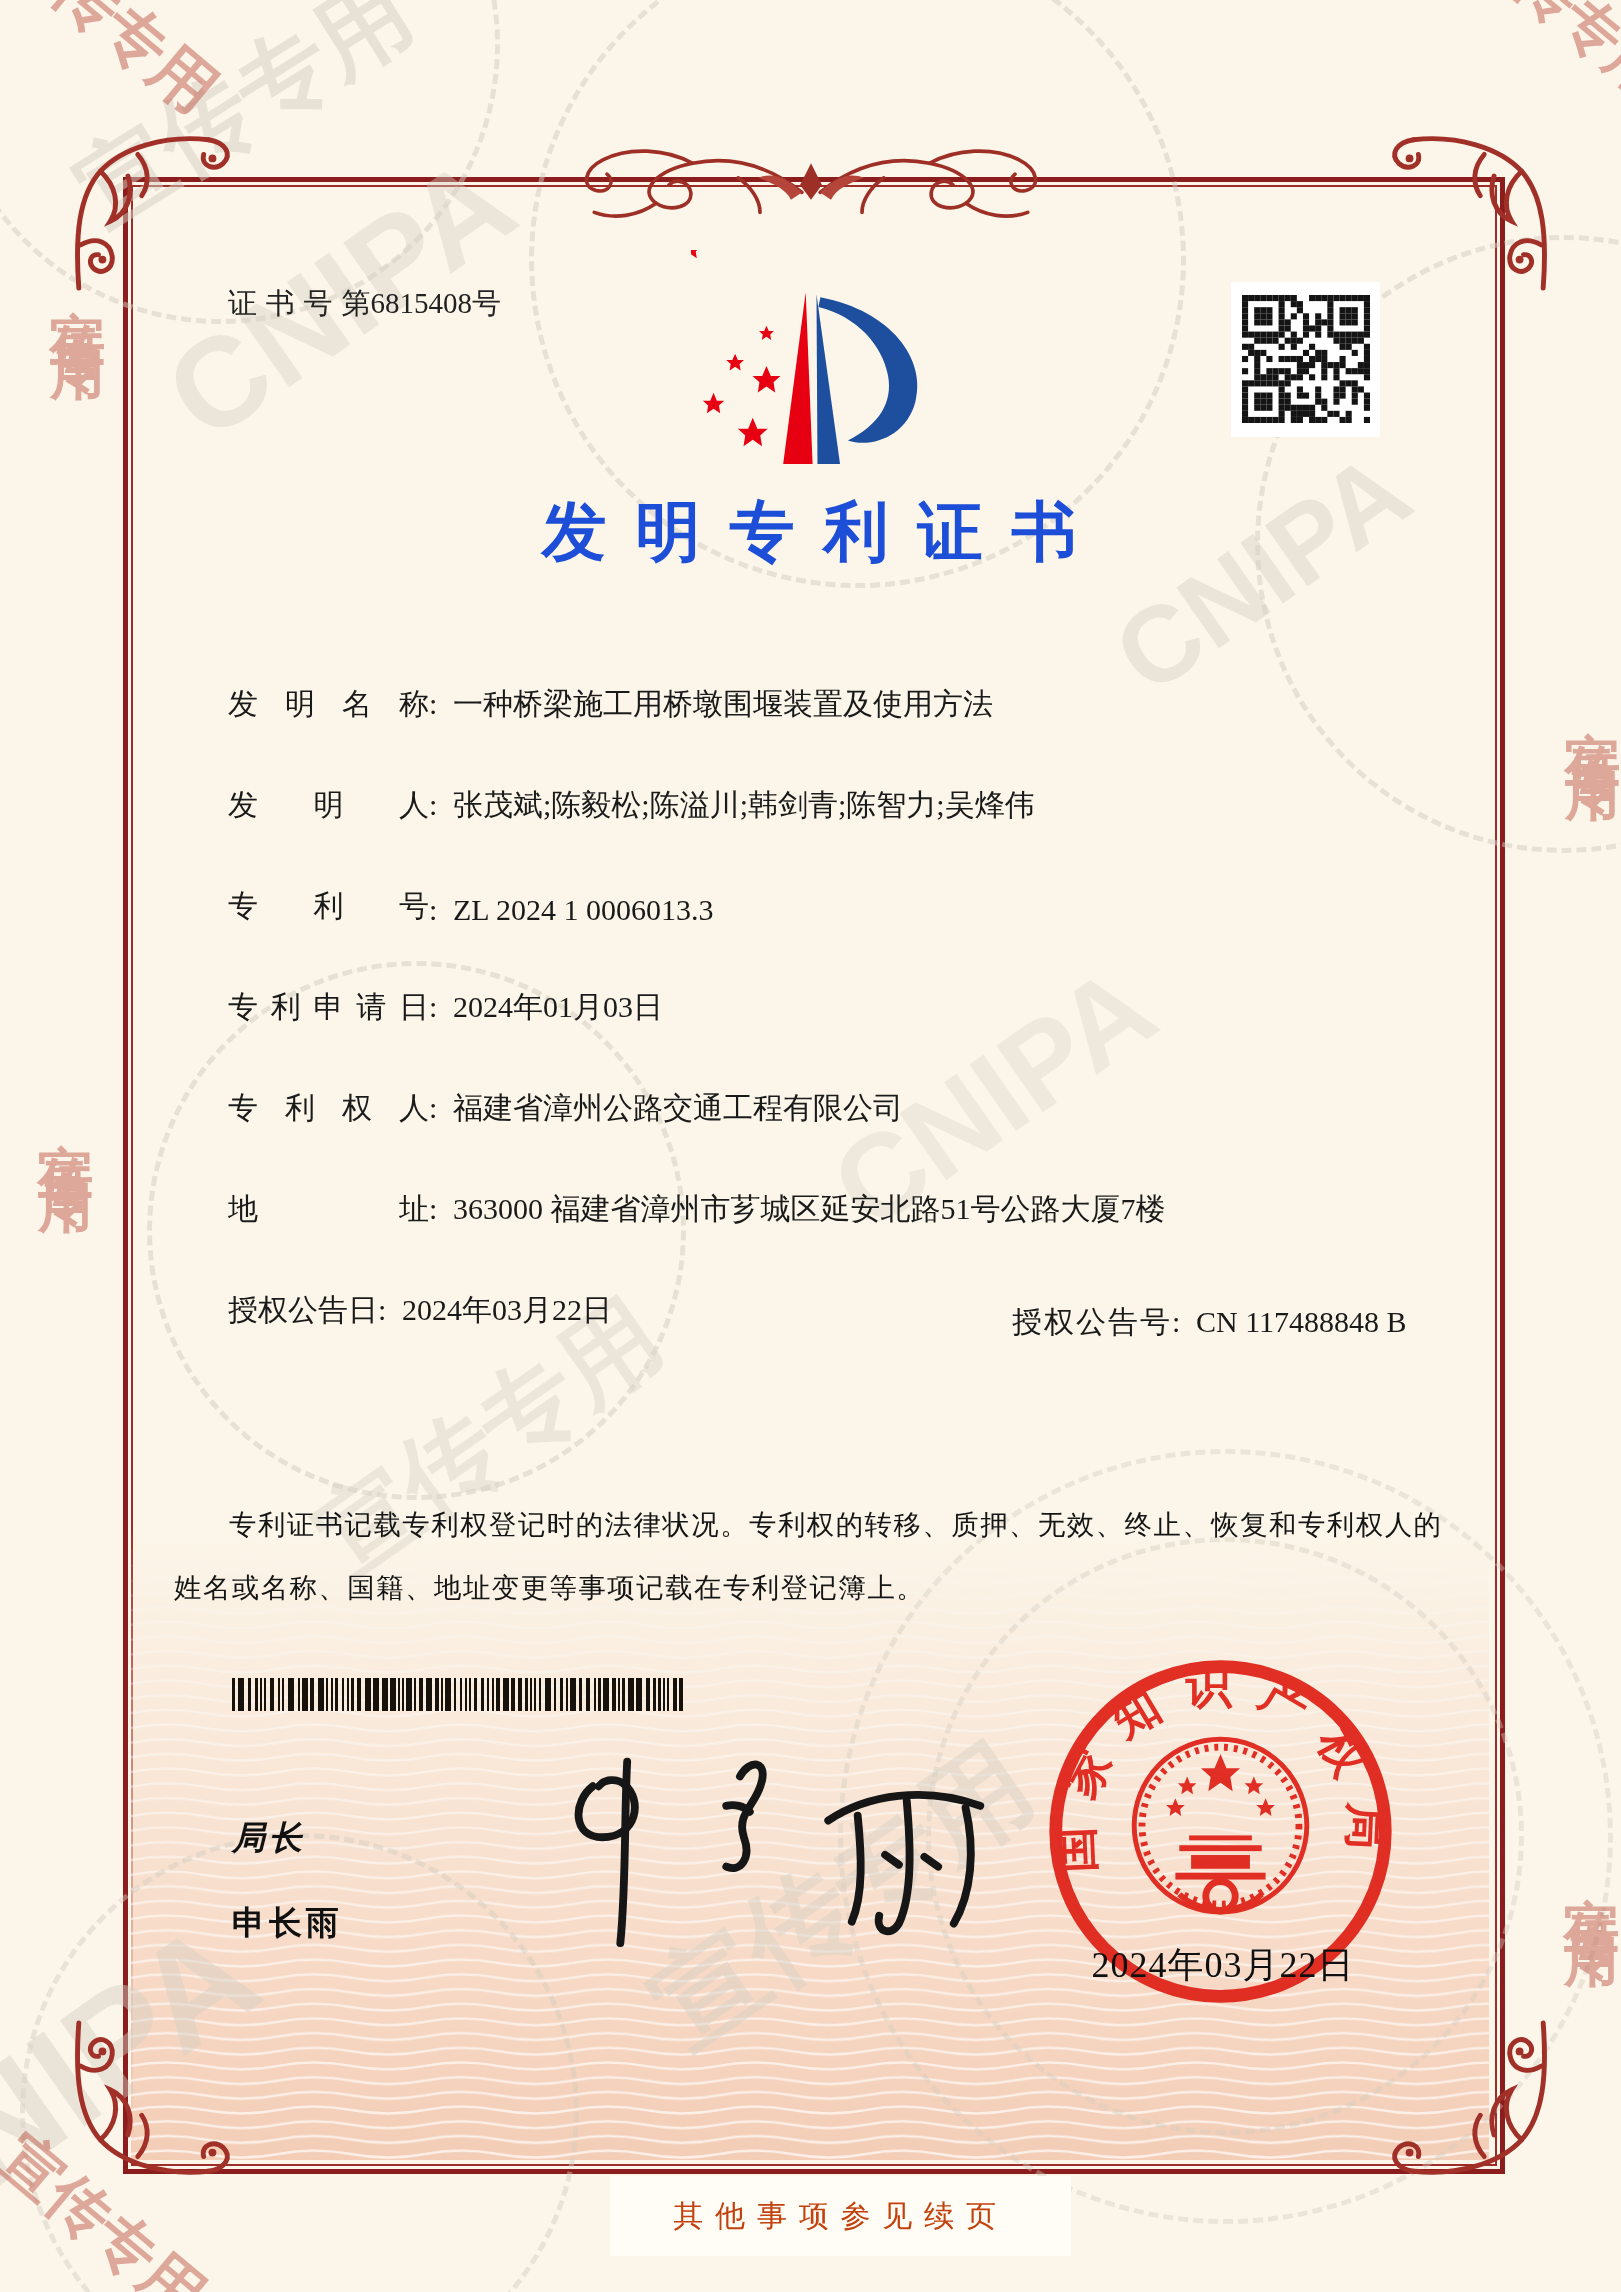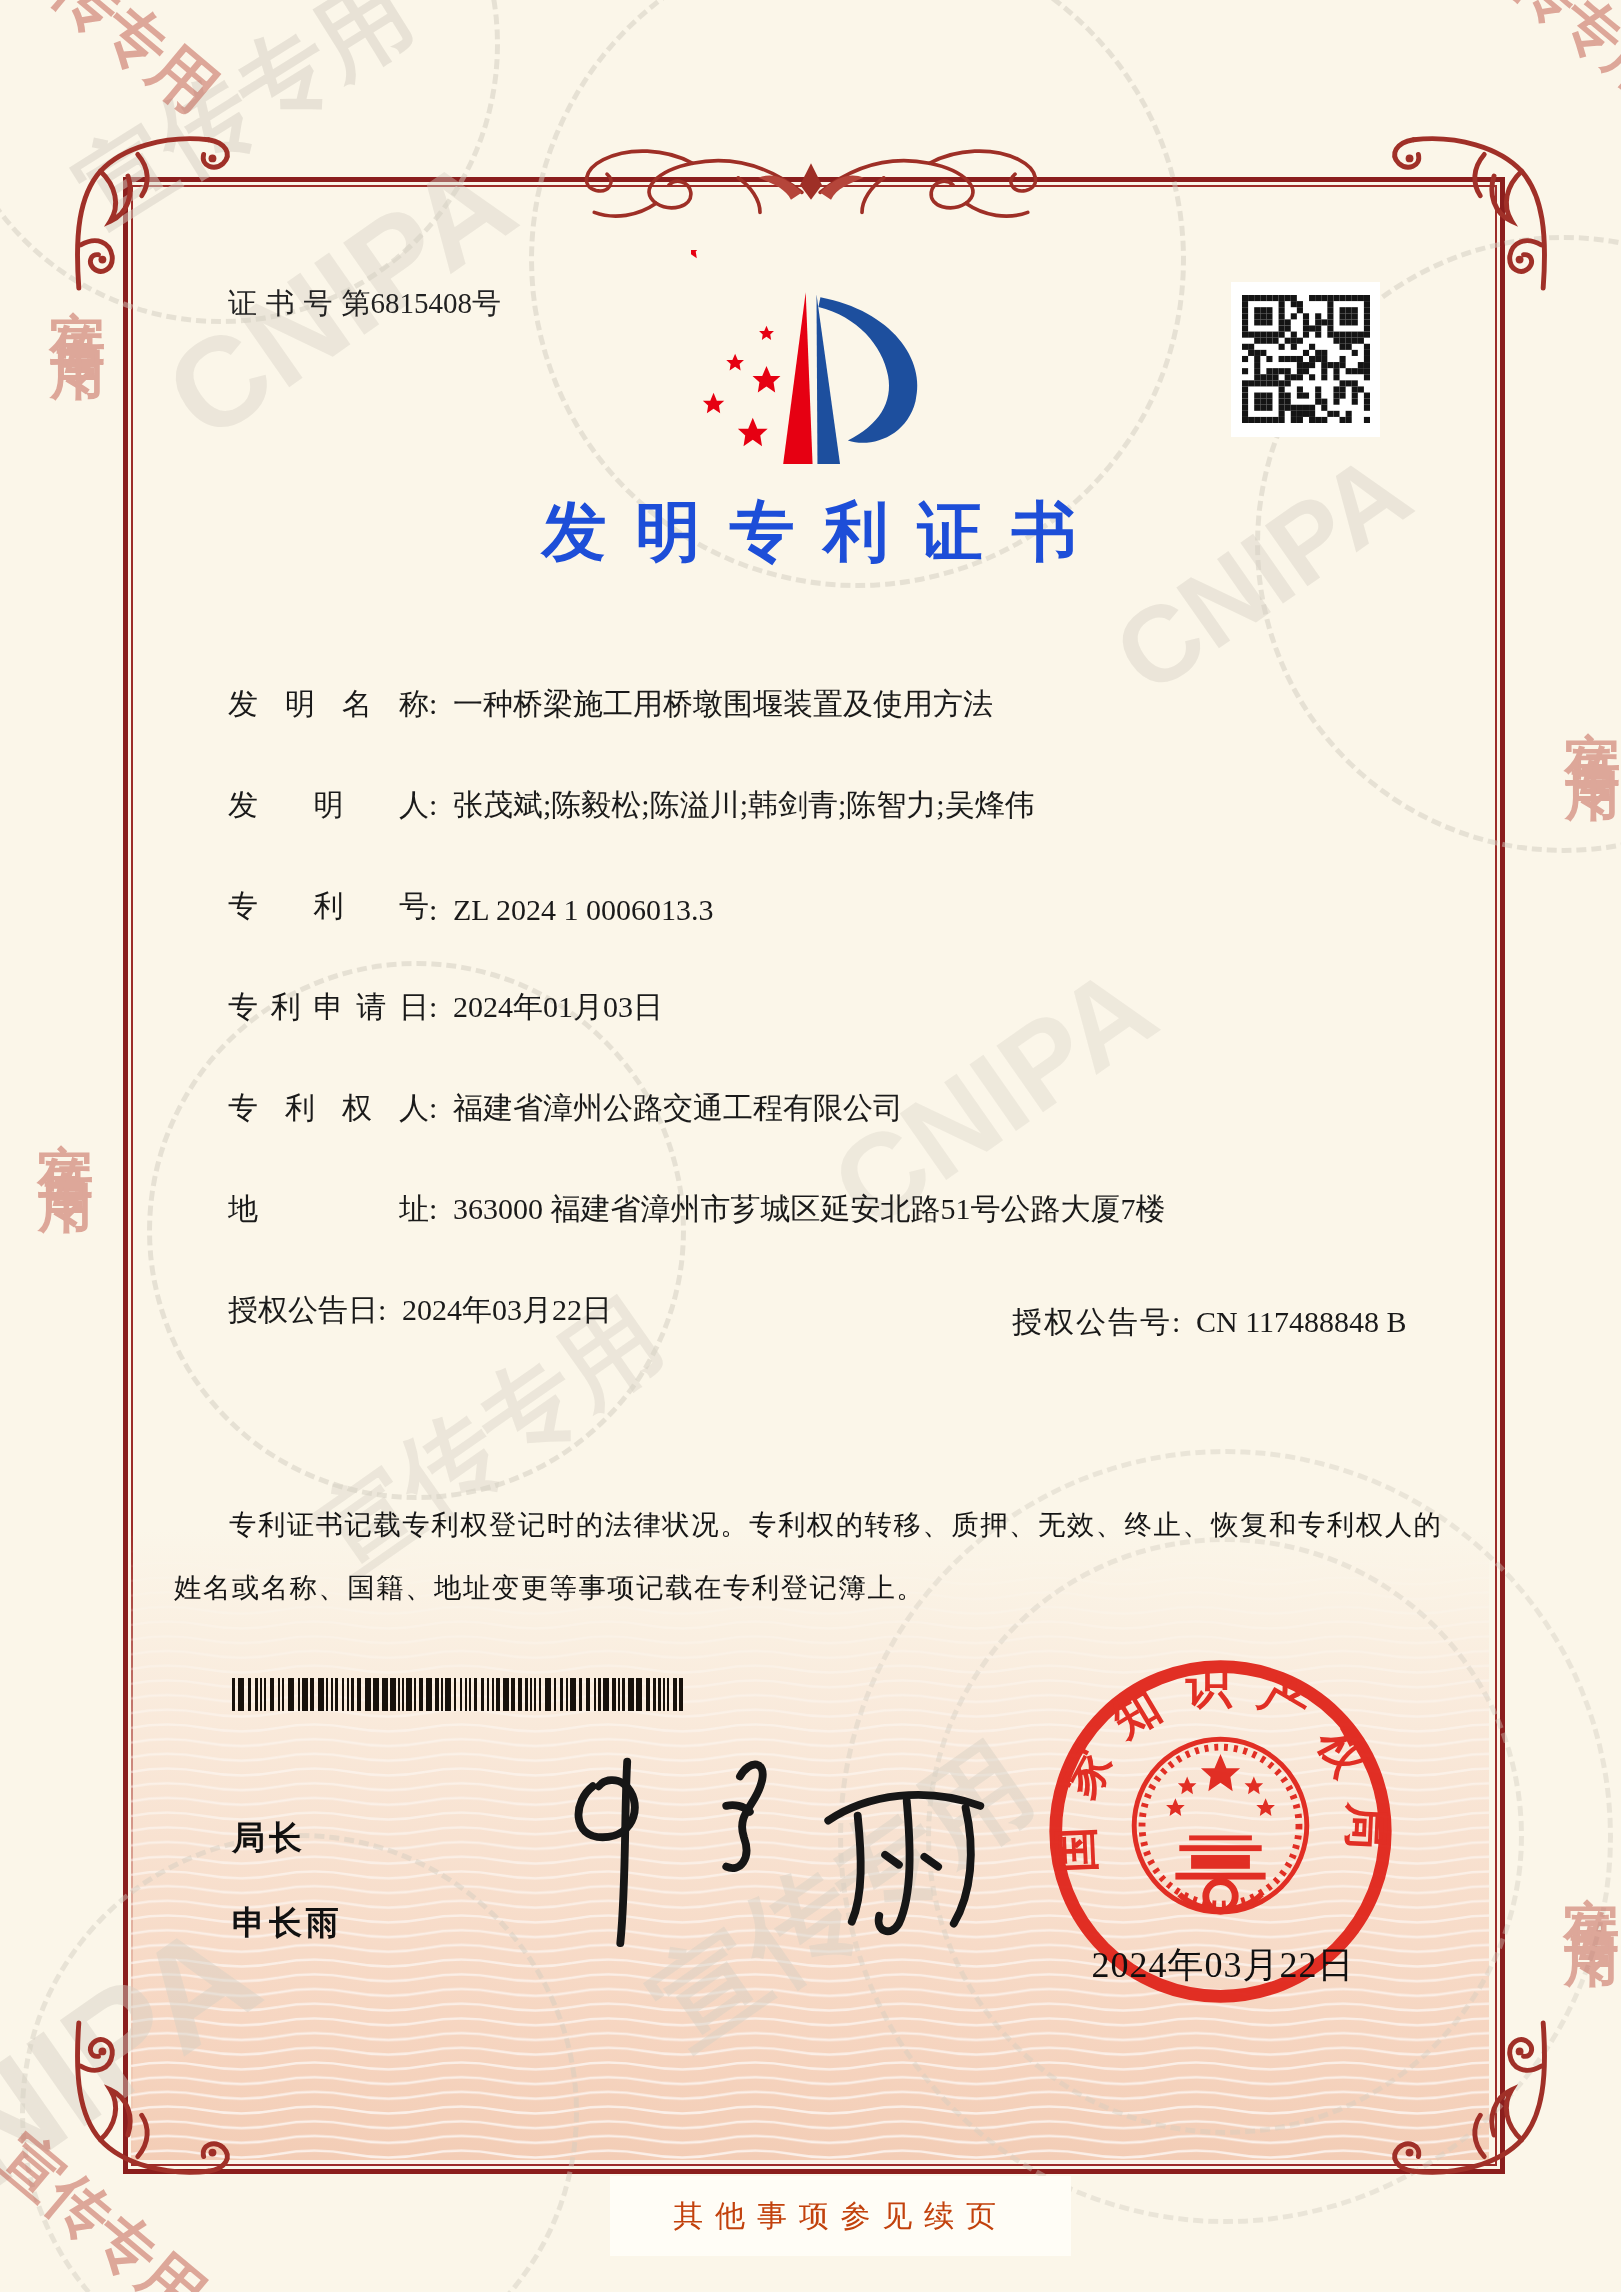--- a/index.html
+++ b/index.html
@@ -477,21 +477,21 @@
     <span>授权公告日</span><span>:</span><span class="f-value">2024年03月22日</span>
     <span class="grant-right">
       <span class="f-label2">授权公告号</span><span>:</span><span class="f-value">CN 117488848 B</span>
     </span>
   </div>
 
   <div class="body-para" style="top:1494px;">专利证书记载专利权登记时的法律状况。专利权的转移、质押、无效、终止、恢复和专利权人的姓名或名称、国籍、地址变更等事项记载在专利登记簿上。</div>
 
   <div class="barcode"><span style="width:2.9px;margin-right:2.9px"></span><span style="width:5.9px;margin-right:3.9px"></span><span style="width:3.9px;margin-right:3.9px"></span><span style="width:2.9px;margin-right:2px"></span><span style="width:2px;margin-right:2px"></span><span style="width:2px;margin-right:3.9px"></span><span style="width:3.9px;margin-right:3.9px"></span><span style="width:2px;margin-right:2px"></span><span style="width:2px;margin-right:3.9px"></span><span style="width:5.9px;margin-right:3.9px"></span><span style="width:2.9px;margin-right:2px"></span><span style="width:5.9px;margin-right:2px"></span><span style="width:3.9px;margin-right:3.9px"></span><span style="width:5.9px;margin-right:2px"></span><span style="width:2px;margin-right:2.9px"></span><span style="width:2px;margin-right:2px"></span><span style="width:2.9px;margin-right:3.9px"></span><span style="width:2px;margin-right:2.9px"></span><span style="width:2px;margin-right:2.9px"></span><span style="width:2.9px;margin-right:2.9px"></span><span style="width:3.9px;margin-right:3.9px"></span><span style="width:5.9px;margin-right:2px"></span><span style="width:5.9px;margin-right:2.9px"></span><span style="width:5.9px;margin-right:2px"></span><span style="width:5.9px;margin-right:2px"></span><span style="width:2px;margin-right:2.9px"></span><span style="width:2px;margin-right:2px"></span><span style="width:5.9px;margin-right:2px"></span><span style="width:2px;margin-right:2.9px"></span><span style="width:3.9px;margin-right:2.9px"></span><span style="width:5.9px;margin-right:2.9px"></span><span style="width:3.9px;margin-right:2px"></span><span style="width:2px;margin-right:2px"></span><span style="width:5.9px;margin-right:3.9px"></span><span style="width:2px;margin-right:3.9px"></span><span style="width:2px;margin-right:2.9px"></span><span style="width:2px;margin-right:2px"></span><span style="width:2px;margin-right:2.9px"></span><span style="width:2.9px;margin-right:3.9px"></span><span style="width:2.9px;margin-right:2.9px"></span><span style="width:2px;margin-right:2.9px"></span><span style="width:2.9px;margin-right:2px"></span><span style="width:3.9px;margin-right:2.9px"></span><span style="width:5.9px;margin-right:2px"></span><span style="width:3.9px;margin-right:2.9px"></span><span style="width:3.9px;margin-right:2.9px"></span><span style="width:2.9px;margin-right:2.9px"></span><span style="width:2px;margin-right:2px"></span><span style="width:2px;margin-right:2.9px"></span><span style="width:2px;margin-right:3.9px"></span><span style="width:5.9px;margin-right:2.9px"></span><span style="width:2px;margin-right:3.9px"></span><span style="width:2.9px;margin-right:2.9px"></span><span style="width:2px;margin-right:2px"></span><span style="width:5.9px;margin-right:3.9px"></span><span style="width:2.9px;margin-right:3.9px"></span><span style="width:3.9px;margin-right:3.9px"></span><span style="width:2px;margin-right:2px"></span><span style="width:2.9px;margin-right:2px"></span><span style="width:5.9px;margin-right:2.9px"></span><span style="width:3.9px;margin-right:2.9px"></span><span style="width:2px;margin-right:2px"></span><span style="width:2.9px;margin-right:2.9px"></span><span style="width:5.9px;margin-right:2px"></span><span style="width:5.9px;margin-right:3.9px"></span><span style="width:3.9px;margin-right:2.9px"></span><span style="width:2.9px;margin-right:2.9px"></span><span style="width:2.9px;margin-right:2px"></span><span style="width:2px;margin-right:2px"></span><span style="width:2px;margin-right:3.9px"></span><span style="width:3.9px;margin-right:2px"></span><span style="width:3.9px;margin-right:2px"></span></div>
 
-  <div class="officer" style="top:1816px;">局长</div>
+  <div class="officer" style="top:1816px;font-style:italic;">局长</div>
   <div class="officer" style="top:1901px;">申长雨</div>
 
   <svg class="signature" width="461" height="206" viewBox="0 0 470 210">
     <g fill="none" stroke="#161616" stroke-width="8" stroke-linecap="round">
       <path d="M95,15 C92,70 94,140 88,200"></path>
       <path d="M60,40 C40,55 38,92 70,92 C104,92 112,55 92,38 C85,32 72,32 66,40"></path>
       <path d="M210,30 C220,12 238,14 232,36 C226,60 206,68 214,92 C222,114 210,128 196,122"></path>
       <path d="M196,60 C204,58 214,60 220,66"></path>
       <path d="M300,75 C340,48 400,40 455,60"></path>
       <path d="M330,70 C334,110 336,150 324,178"></path>

